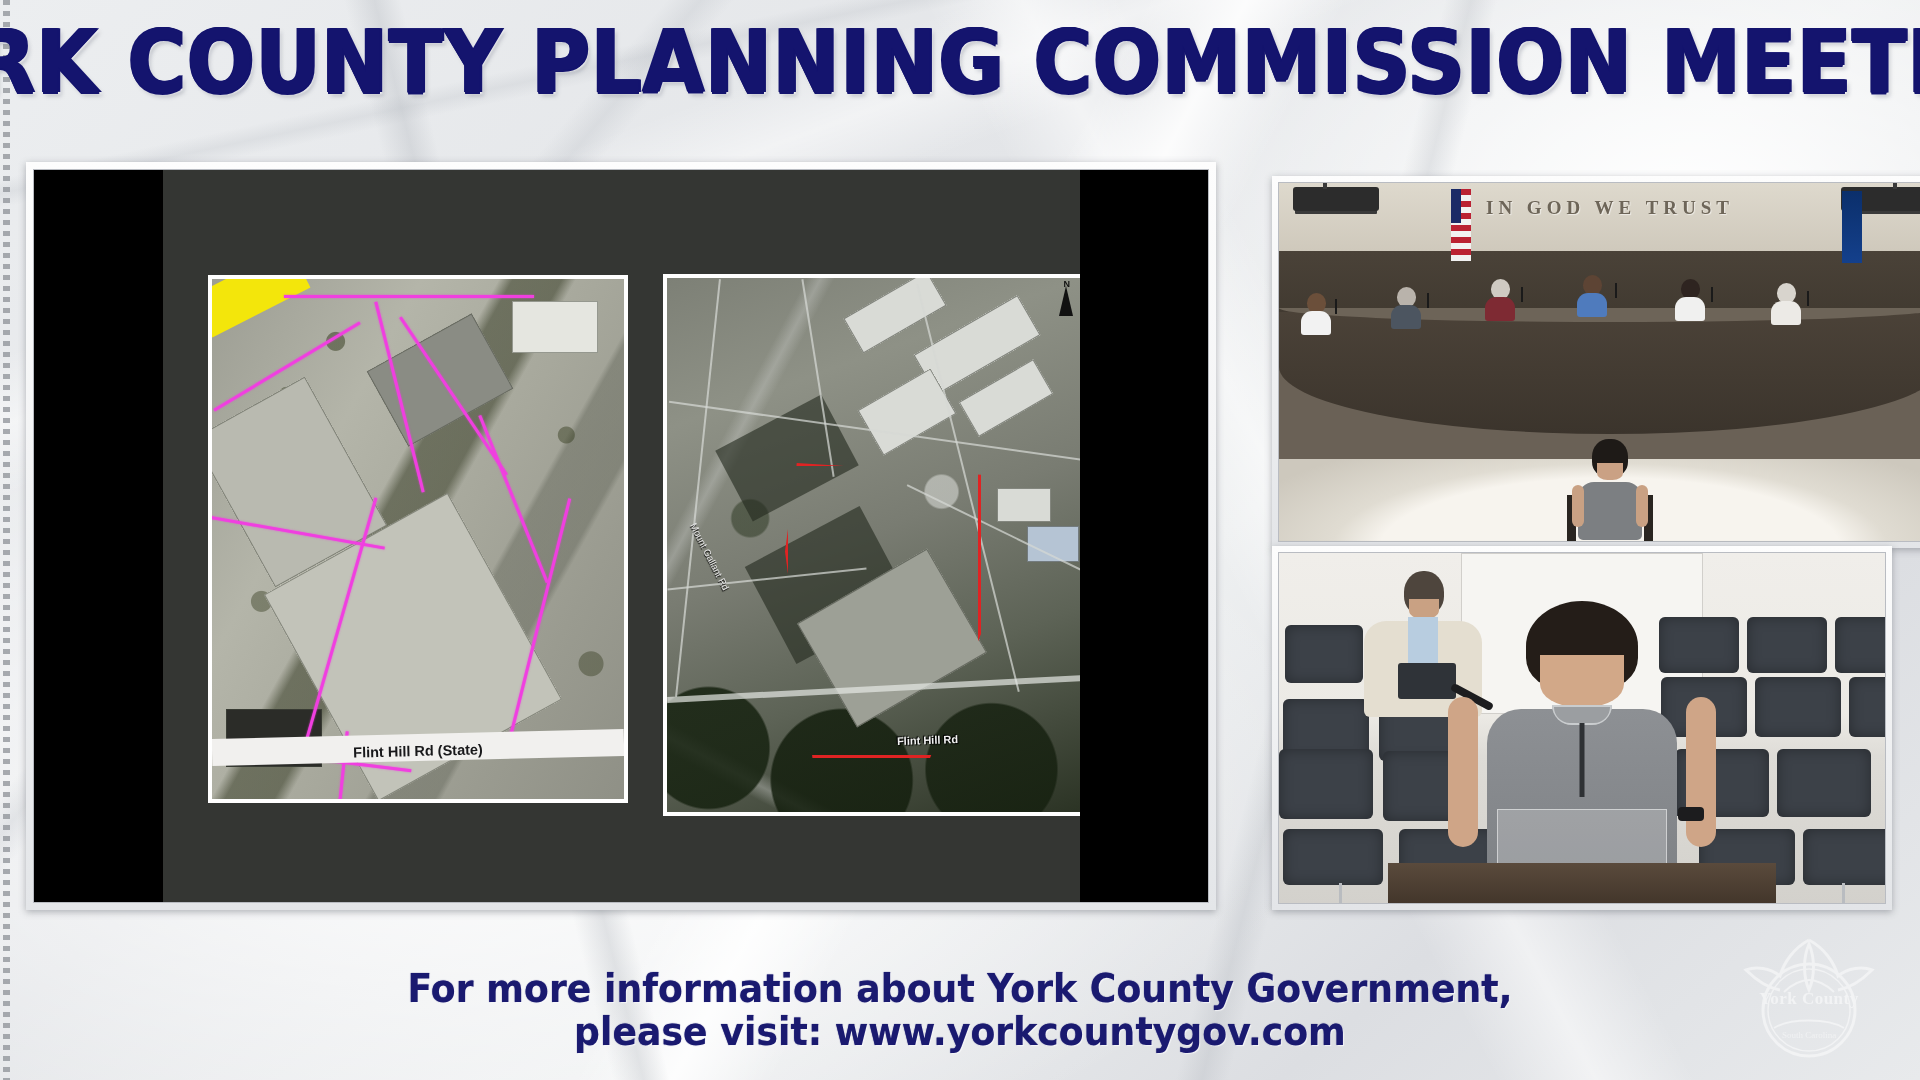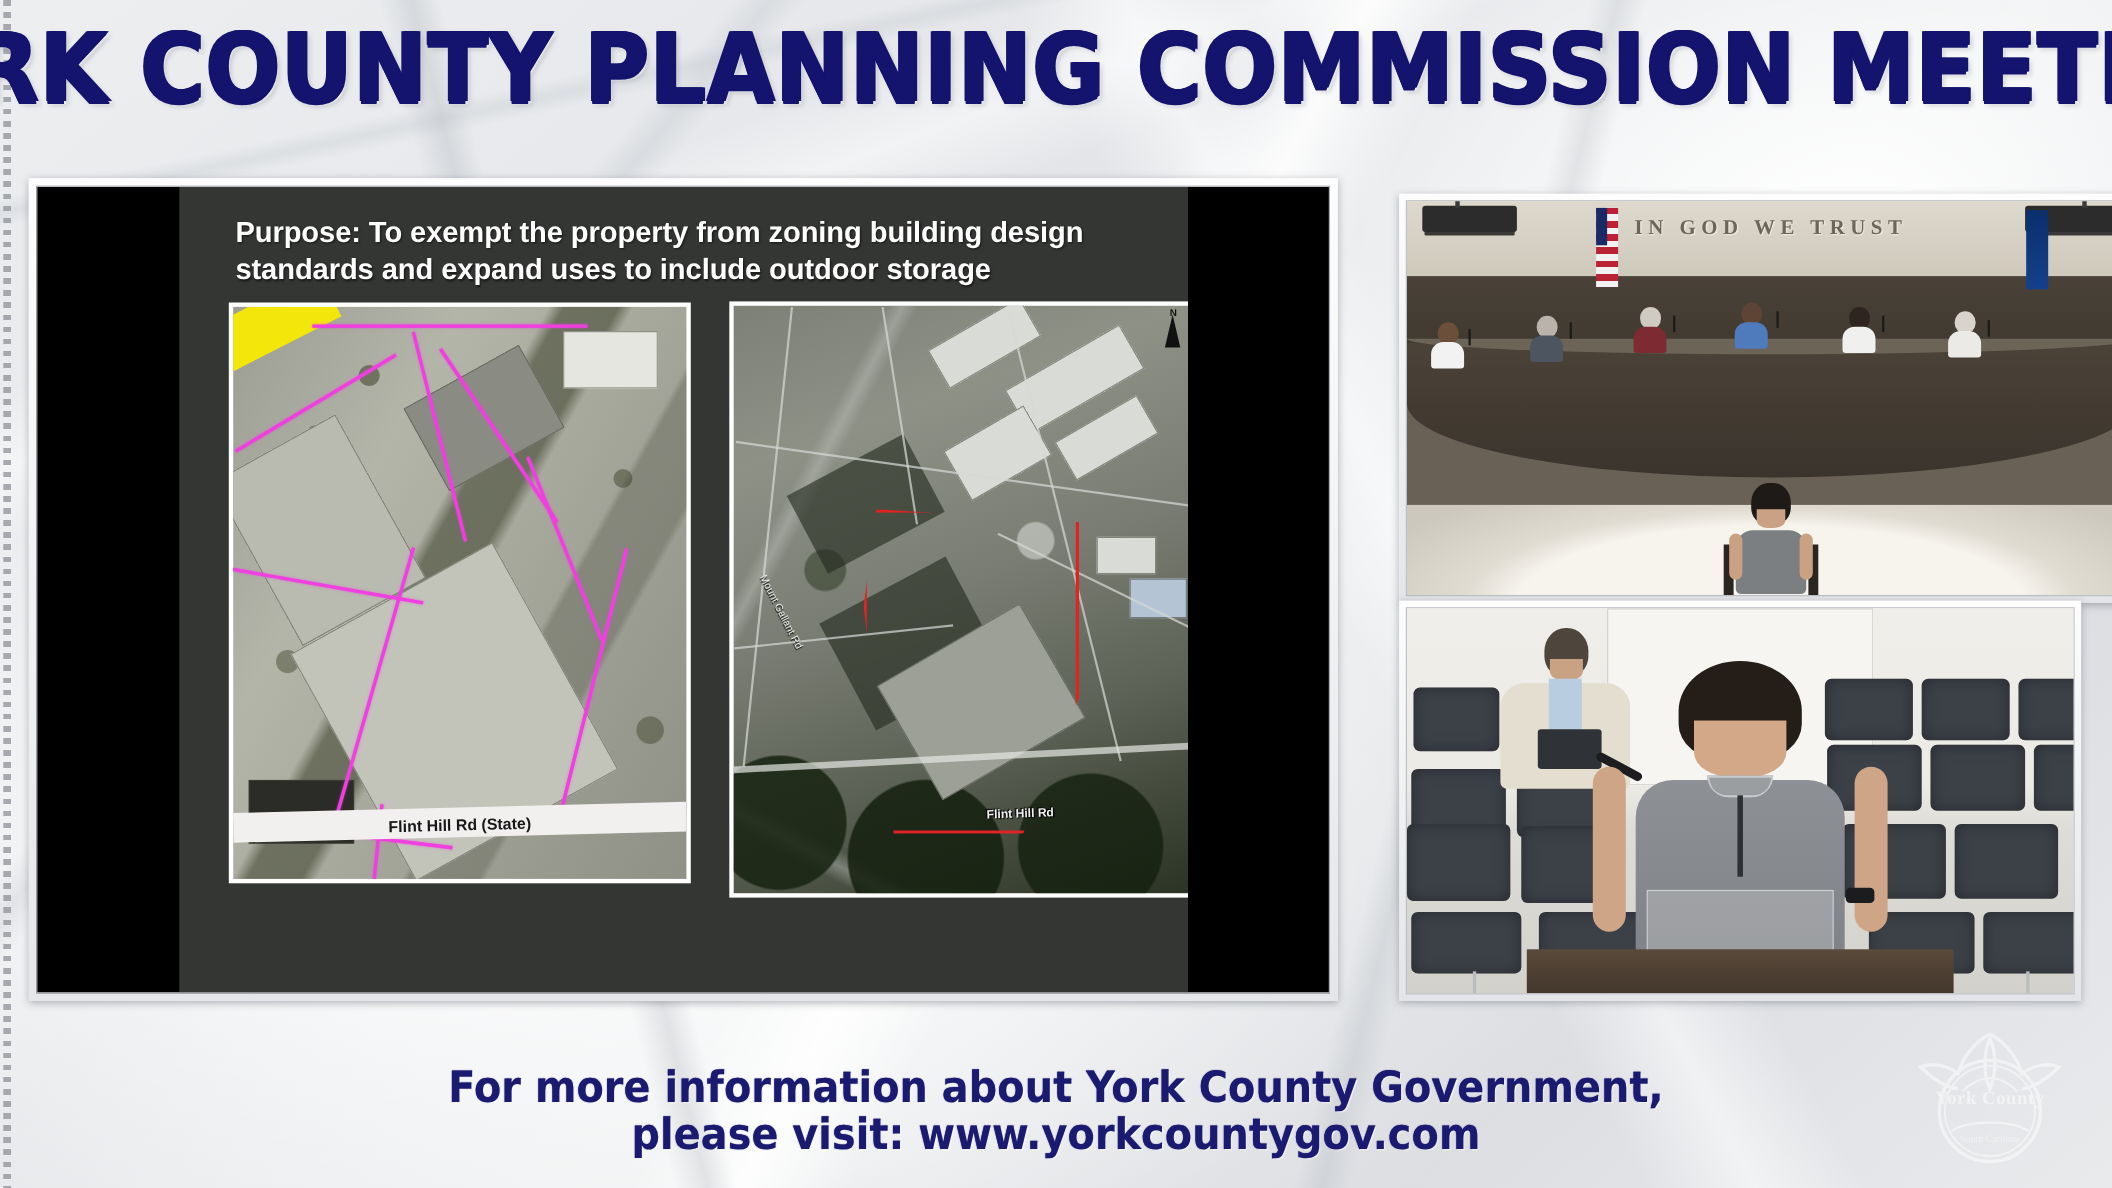--- a/index.html
+++ b/index.html
@@ -339,21 +339,20 @@
 <div id="edge-strip"></div>
 
 <div id="title-bar">
   <div id="title-text">YORK COUNTY PLANNING COMMISSION MEETING</div>
 </div>
 
 <div id="slide-panel">
   <div id="slide-inner">
     <div id="slide-canvas">
 
-      <div id="purpose-text">Purpose: To exempt the property from zoning building design standards and expand uses to include outdoor storage</div>
 
       <div class="map-box" id="map-left">
         <div class="map-inner">
           <div id="yellow-corner"></div>
 
           <div class="roof" style="left:14px;  top:118px; width:128px; height:170px; transform:rotate(-29deg);"></div>
           <div class="roof" style="left:96px;  top:250px; width:210px; height:236px; transform:rotate(-29deg); background:#c2c3b9;"></div>
           <div class="roof" style="left:168px; top:58px;  width:120px; height:86px;  transform:rotate(-29deg); background:#8a8c84;"></div>
           <div class="roof" style="left:300px; top:22px;  width:86px;  height:52px;  background:#e5e6e0;"></div>
           <div class="roof" style="left:14px;  top:430px; width:96px;  height:58px;  background:#2b2c28;"></div>

